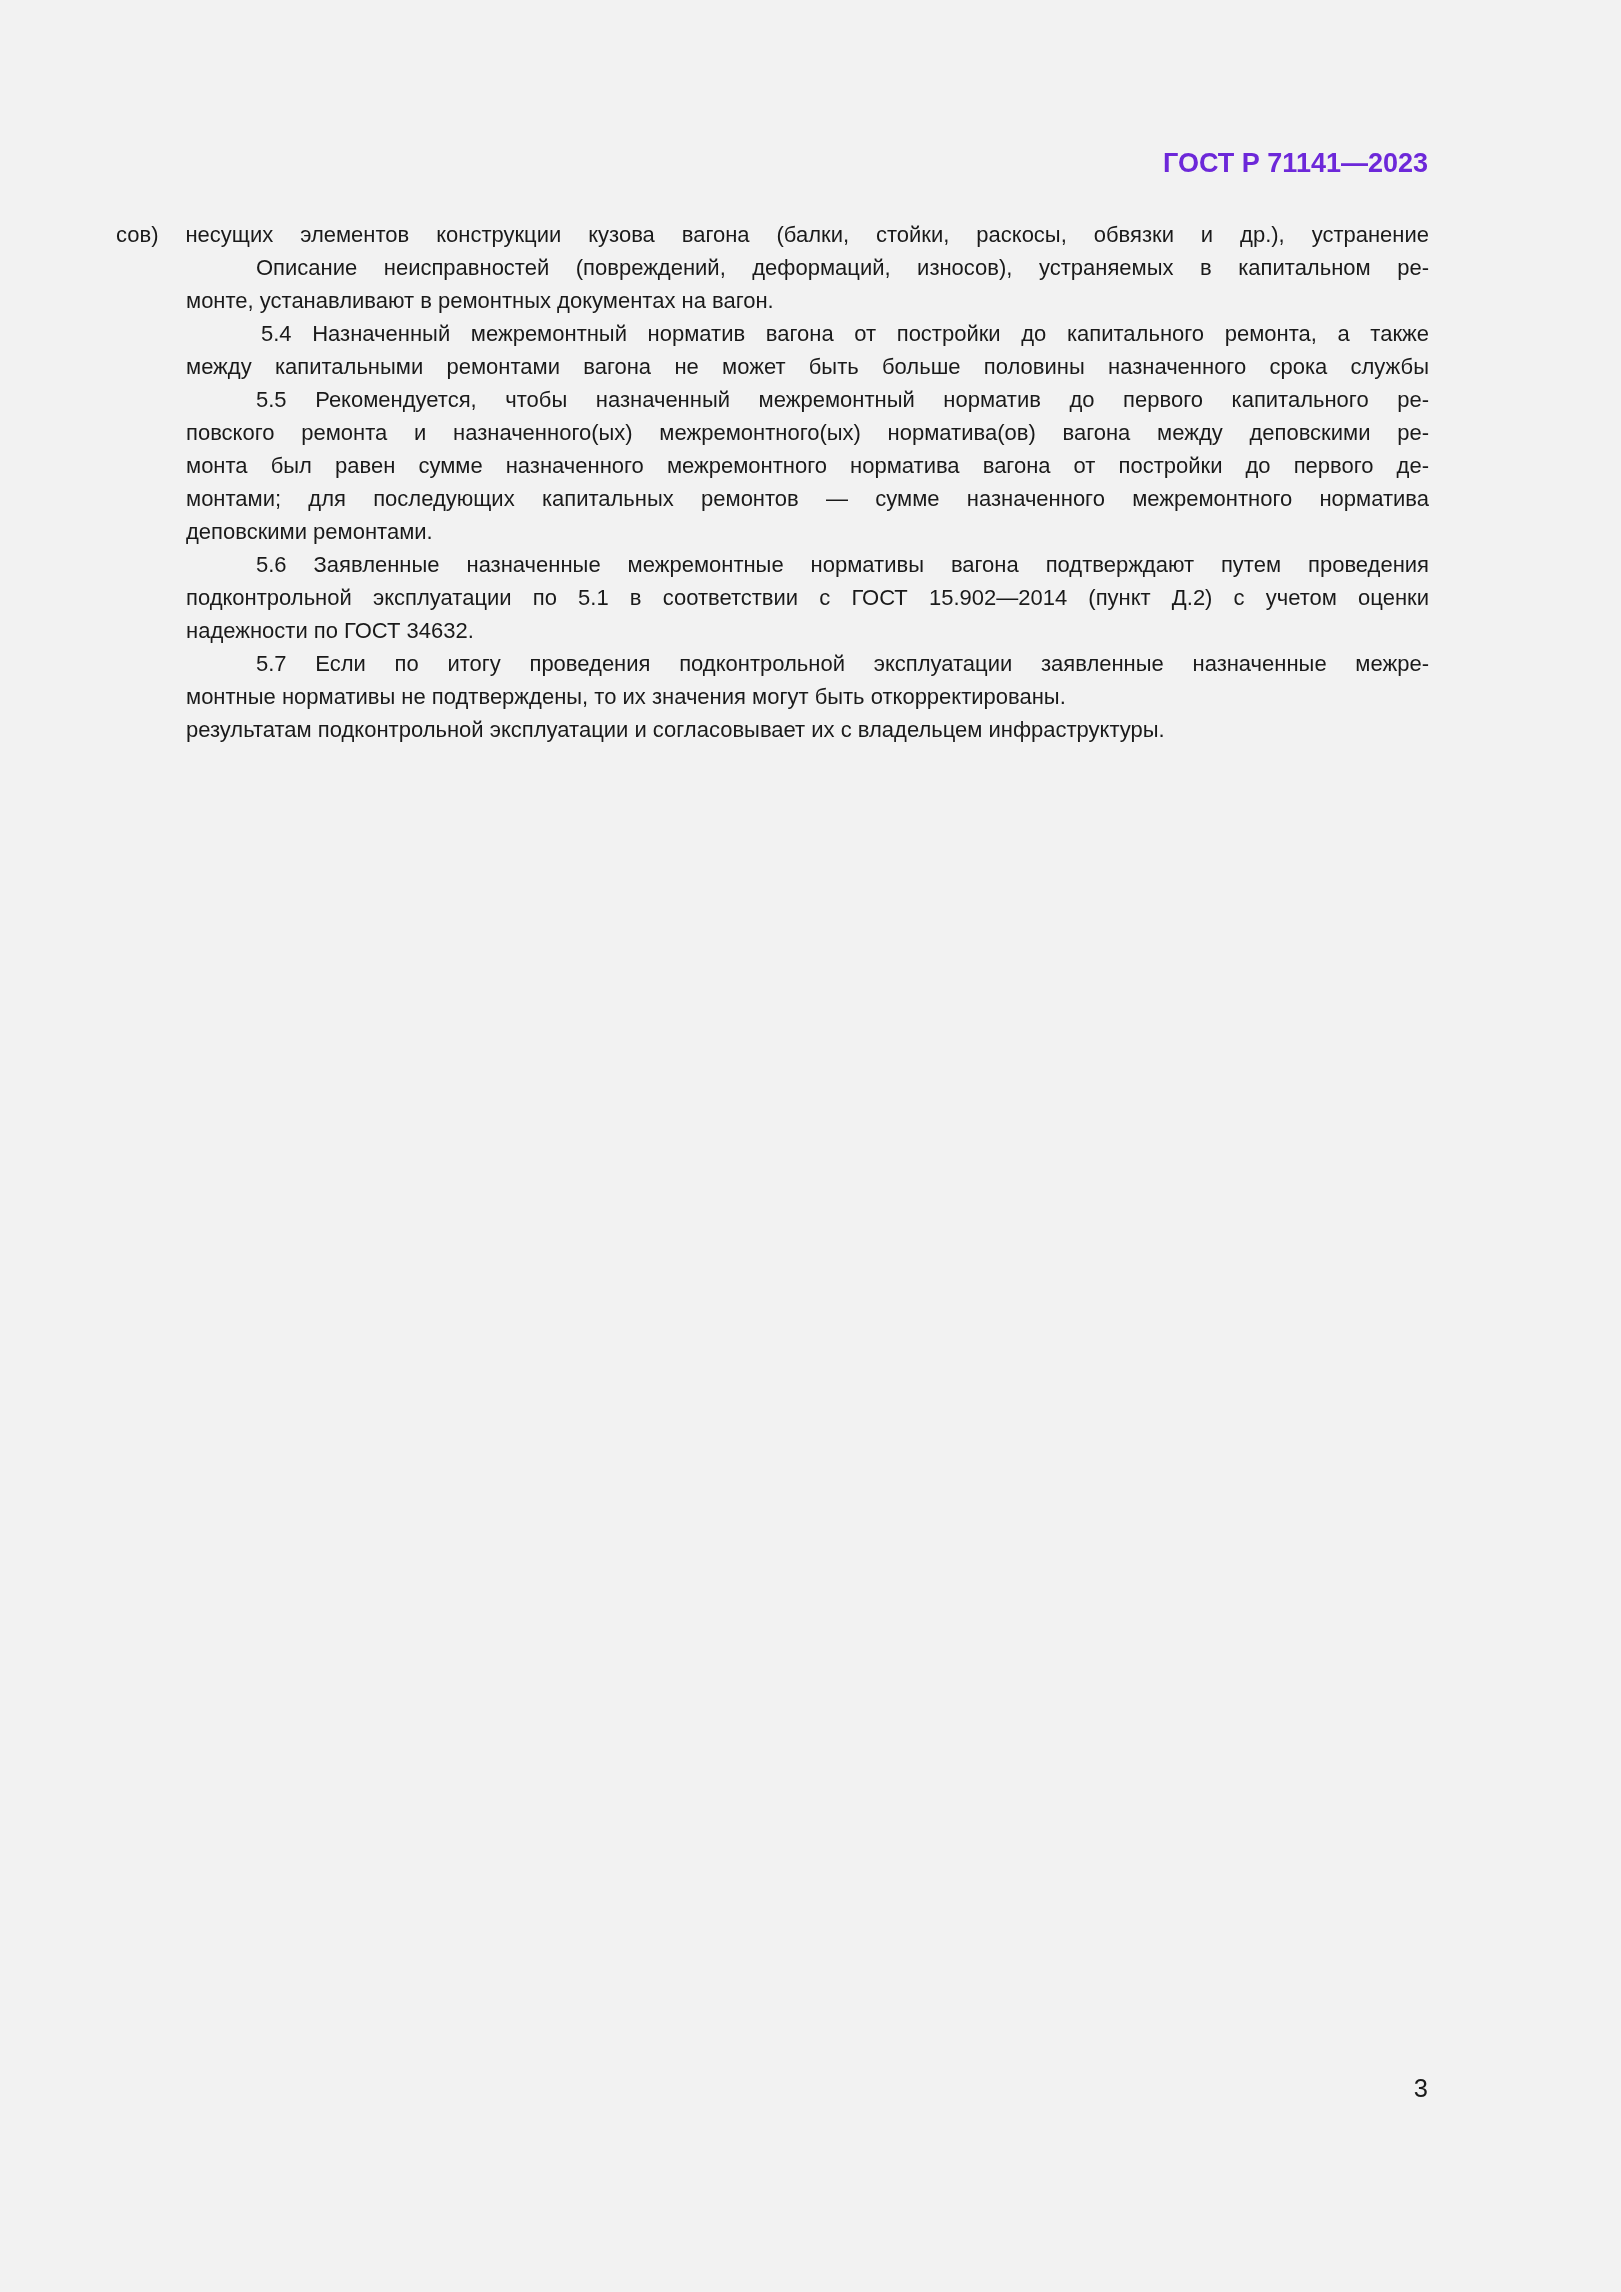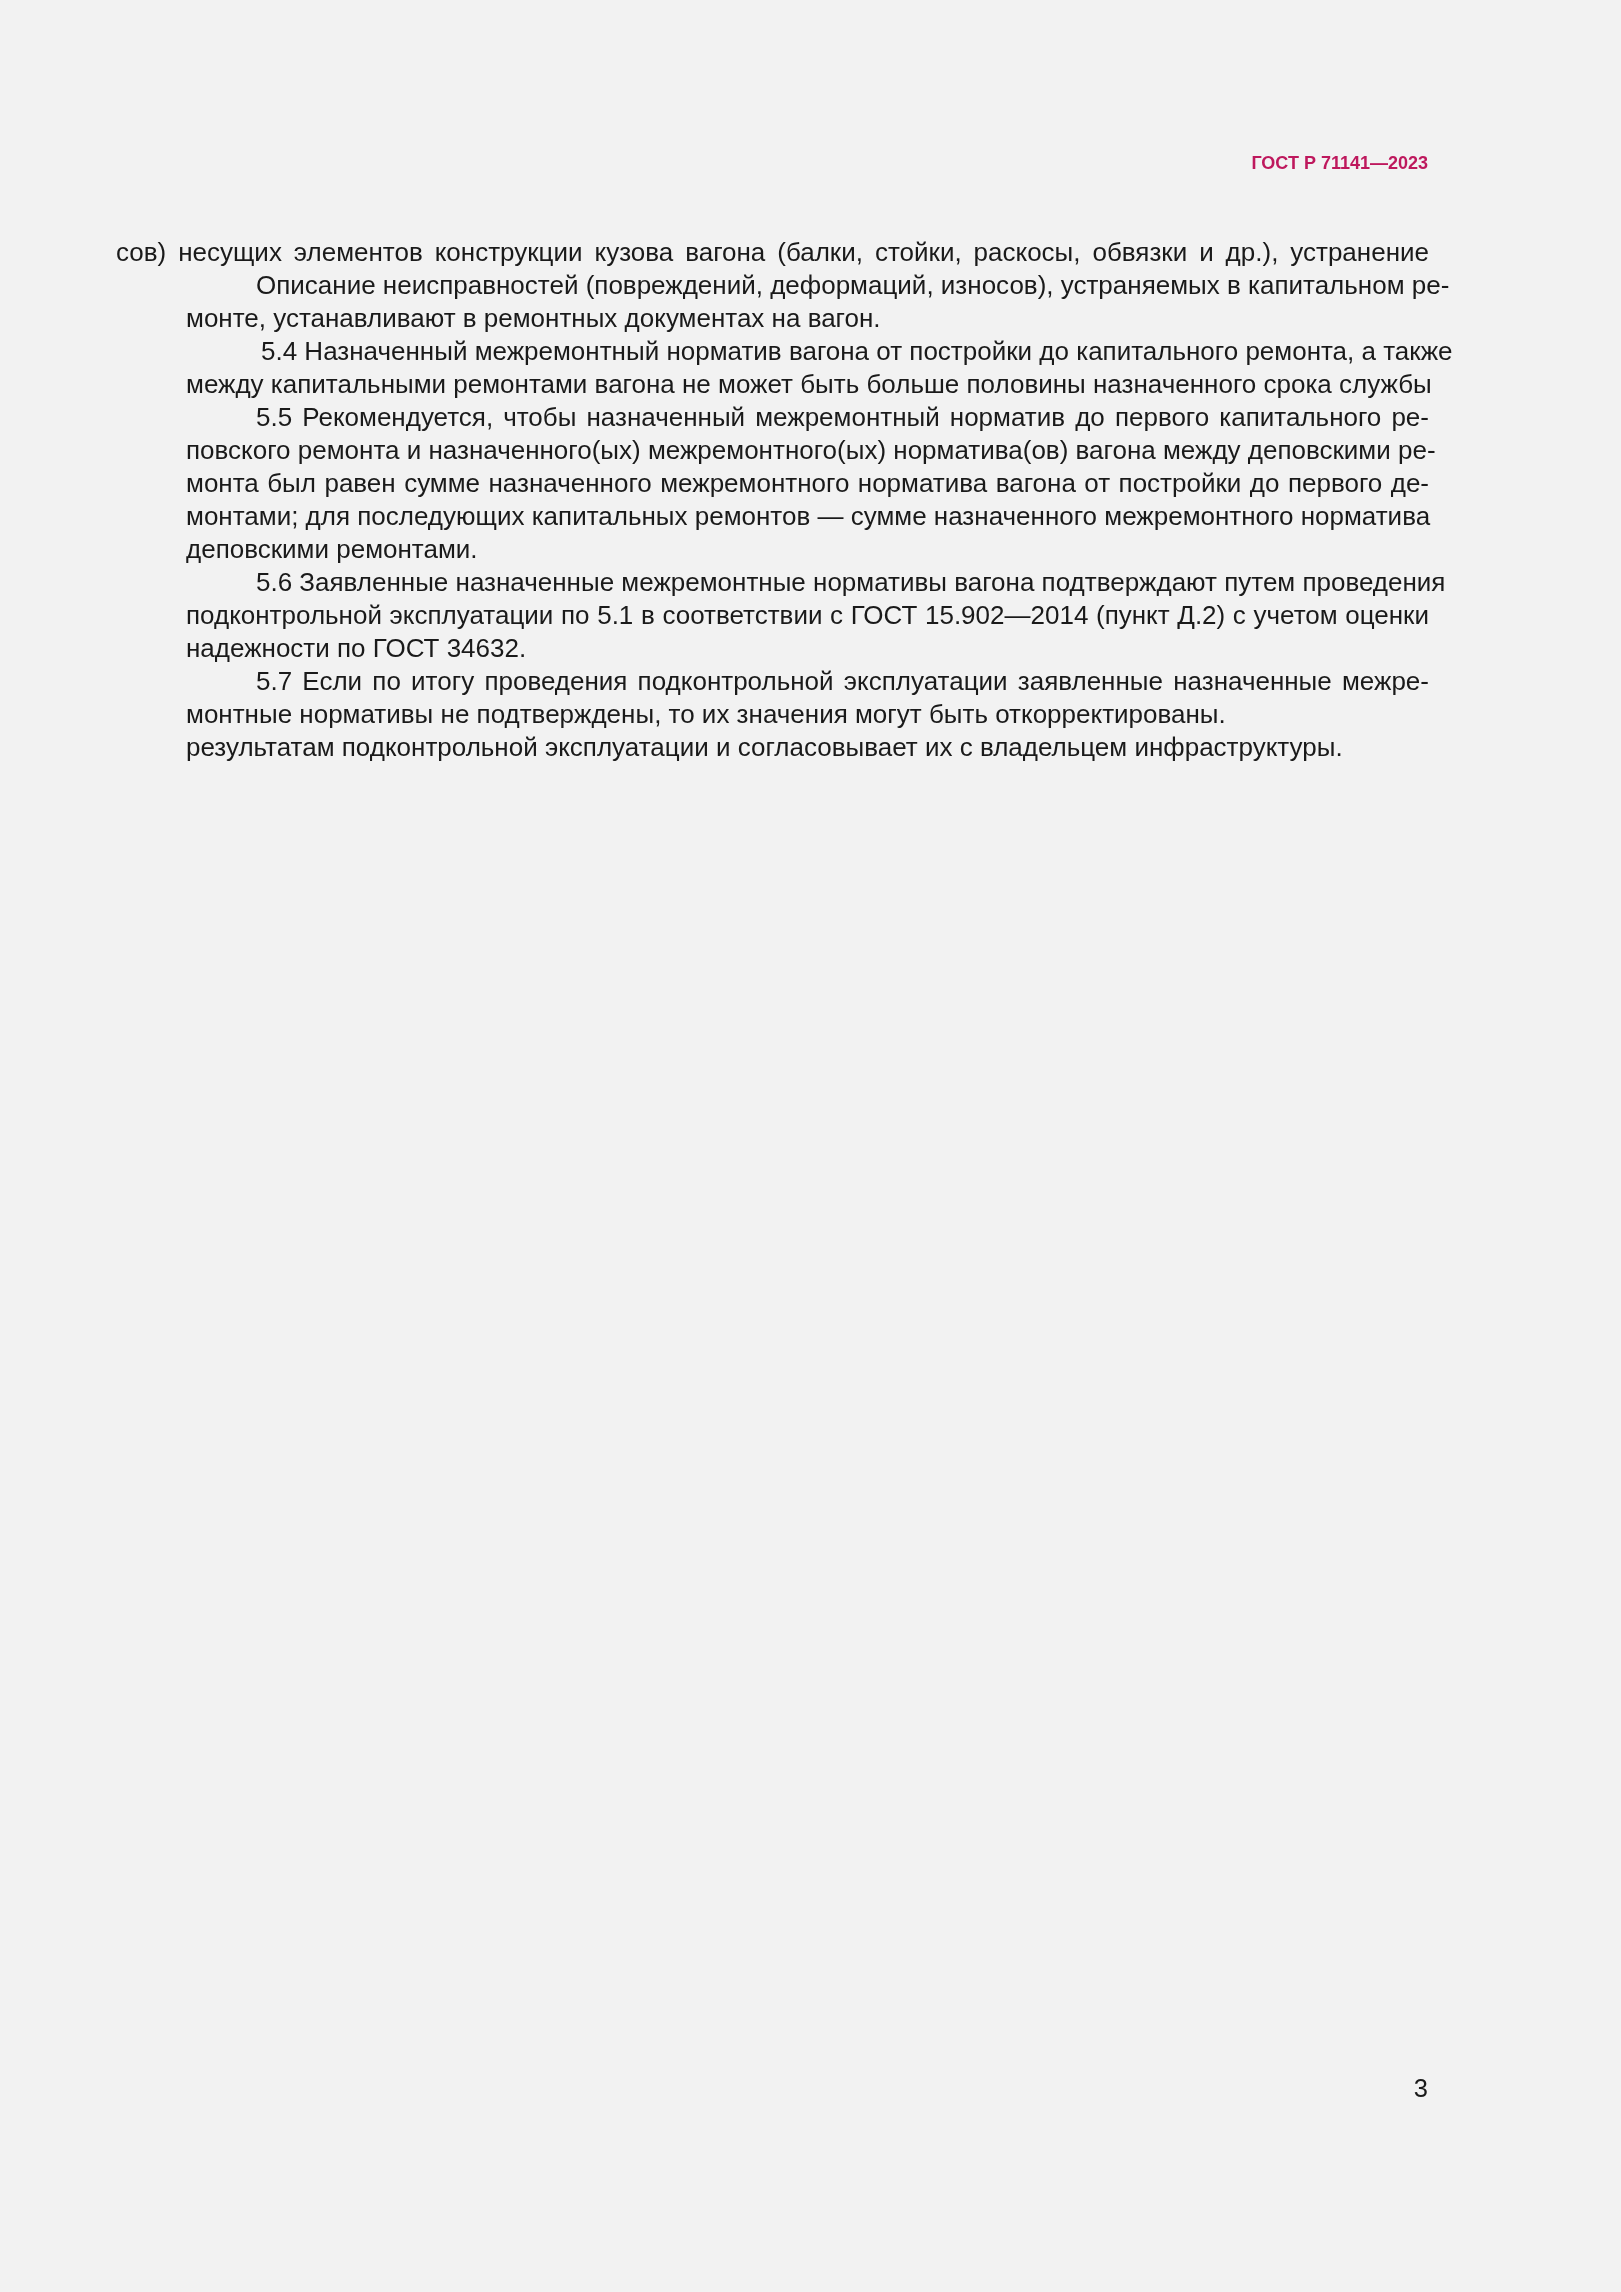--- a/index.html
+++ b/index.html
@@ -7,30 +7,30 @@
       width: 1621px; height: 2293px;
       background: #f2f2f2;
       position: relative;
       overflow: hidden;
       font-family: "Liberation Sans", sans-serif;
       color: #1a1a1a;
     }
     .header {
       position: absolute;
       top: 147px; right: 193px;
-      font-size: 18px;
+      font-size: 27px;
       font-weight: bold;
       line-height: 33px;
-      color: #be185d;
+      color: #6d28d9;
     }
     .body-text {
       position: absolute;
-      left: 116px; top: 236px;
+      left: 116px; top: 218px;
       width: 1313px;
-      font-size: 26px;
+      font-size: 22px;
       line-height: 33px;
       text-align: justify;
     }
     .body-text p {
       margin: 0;
       text-indent: 70px;
     }
     .body-text p.cont { text-indent: 0; }
     .line {
       display: block;

